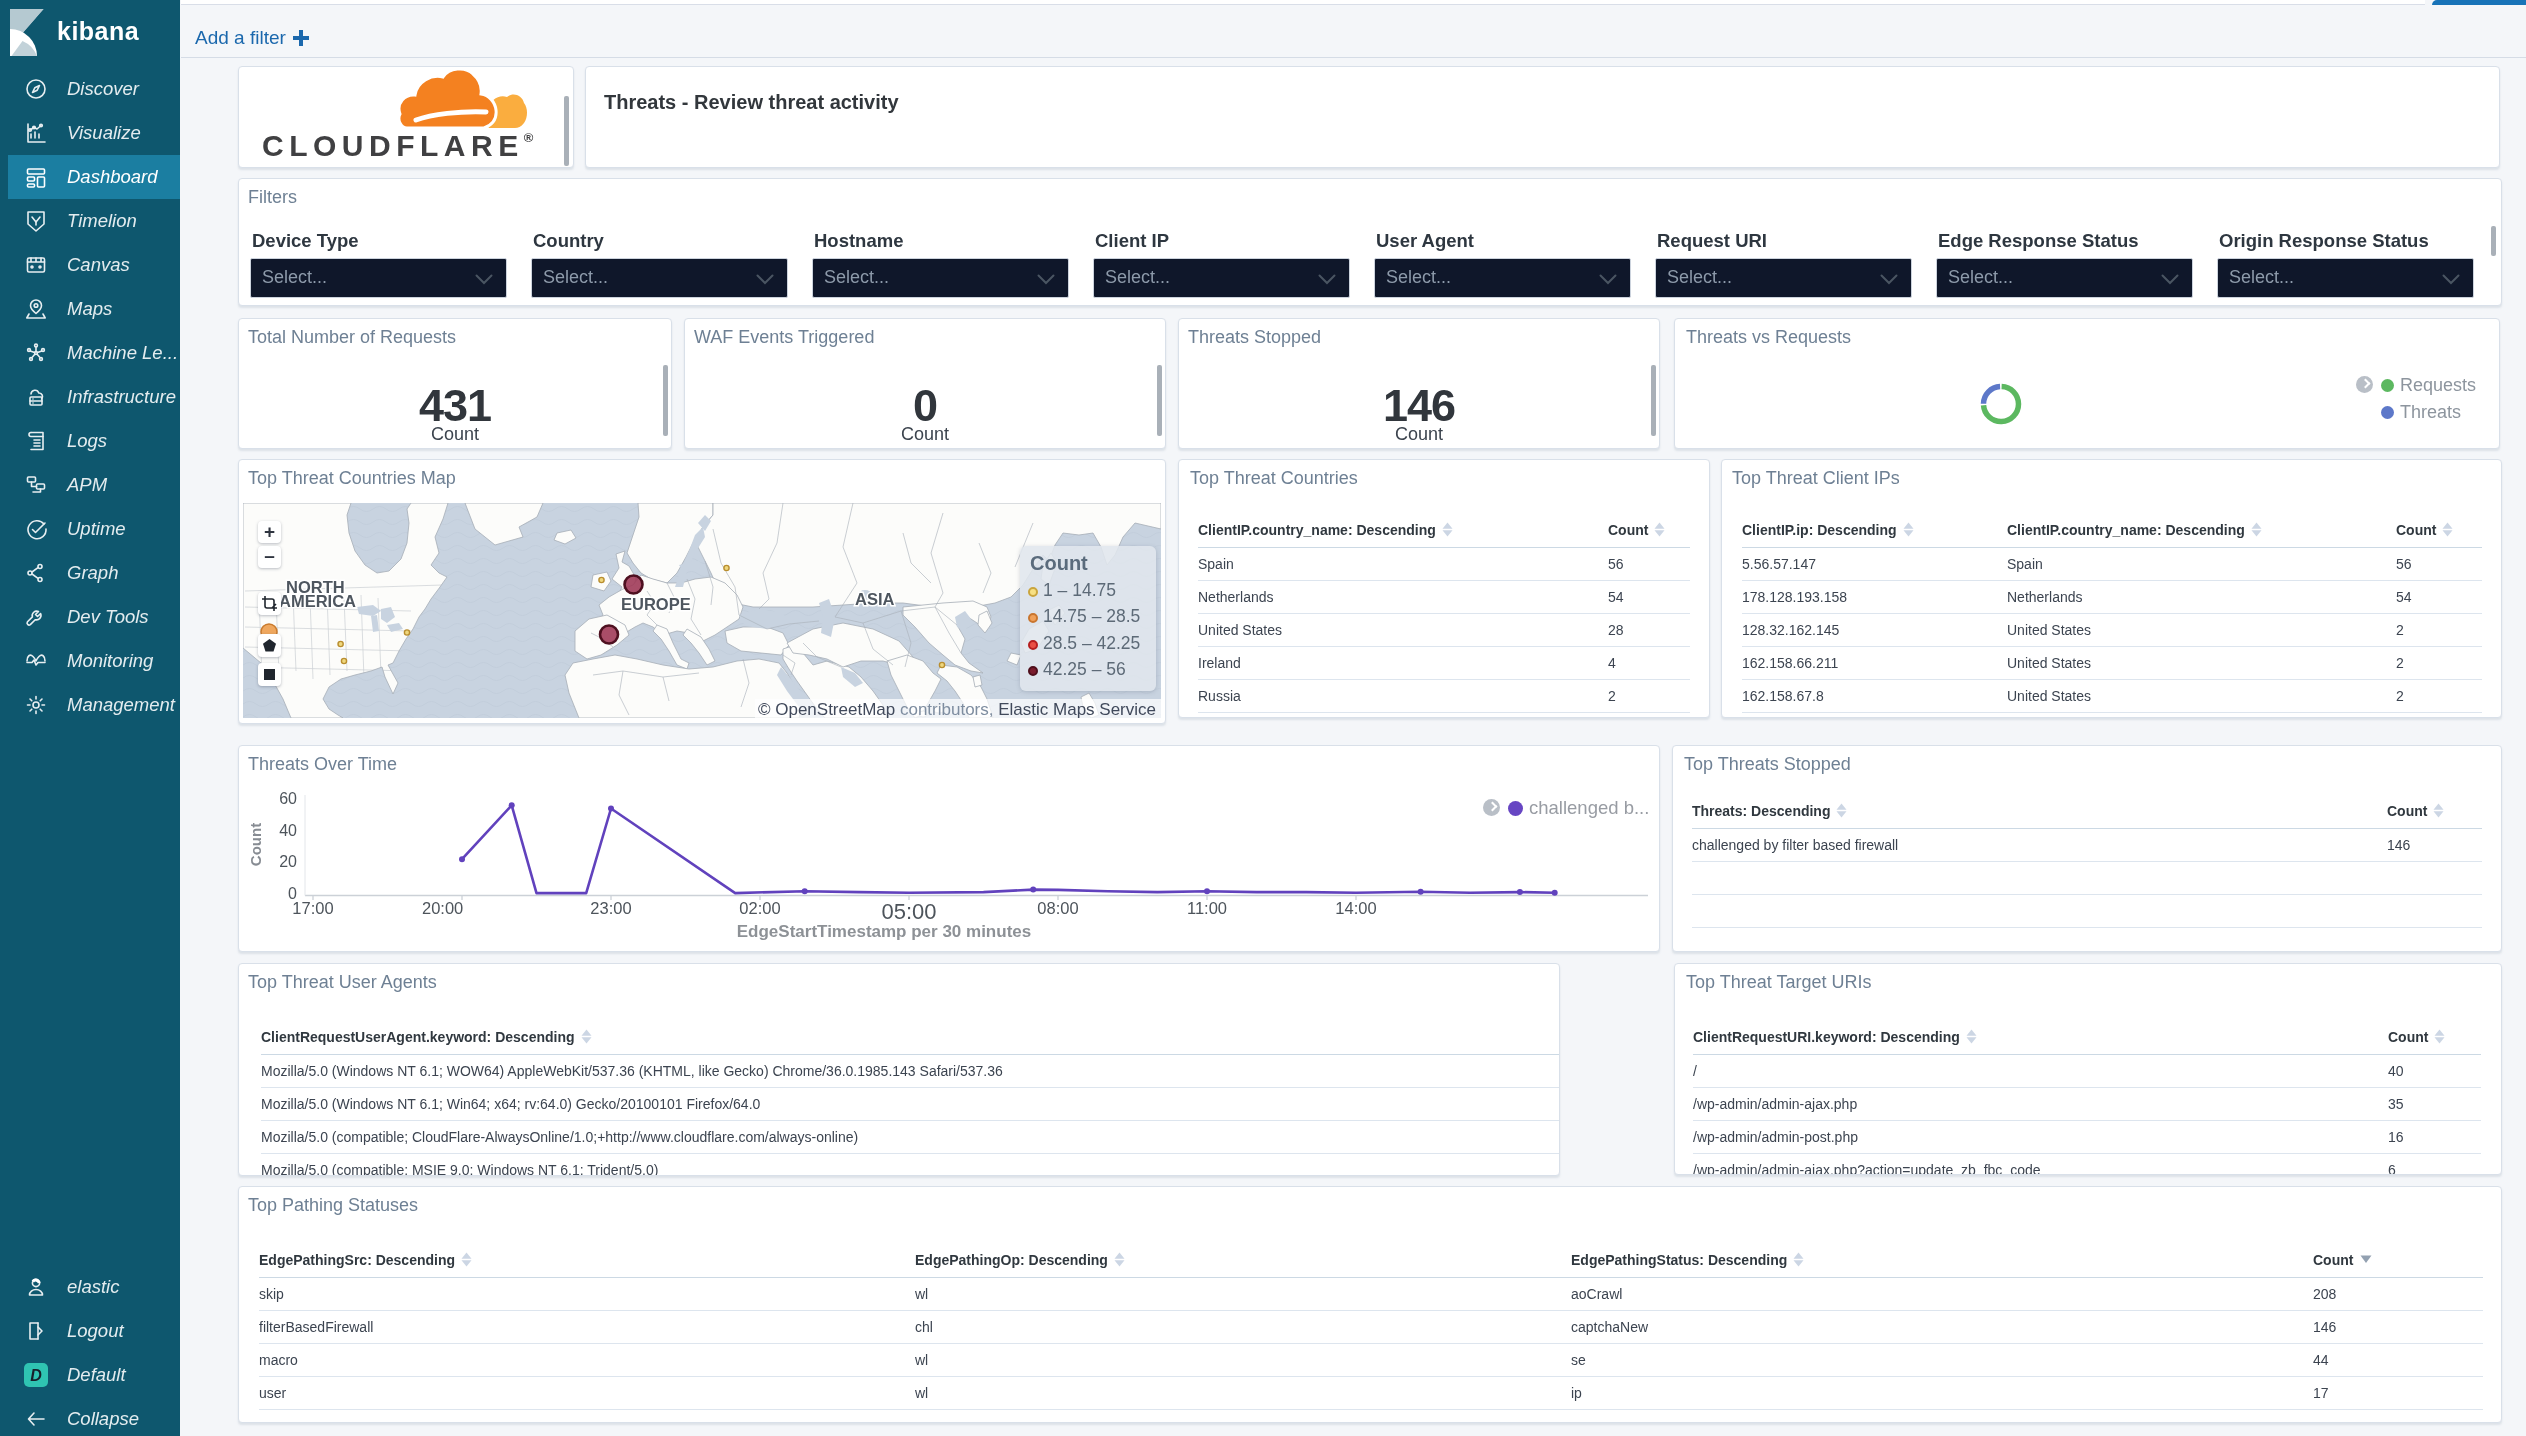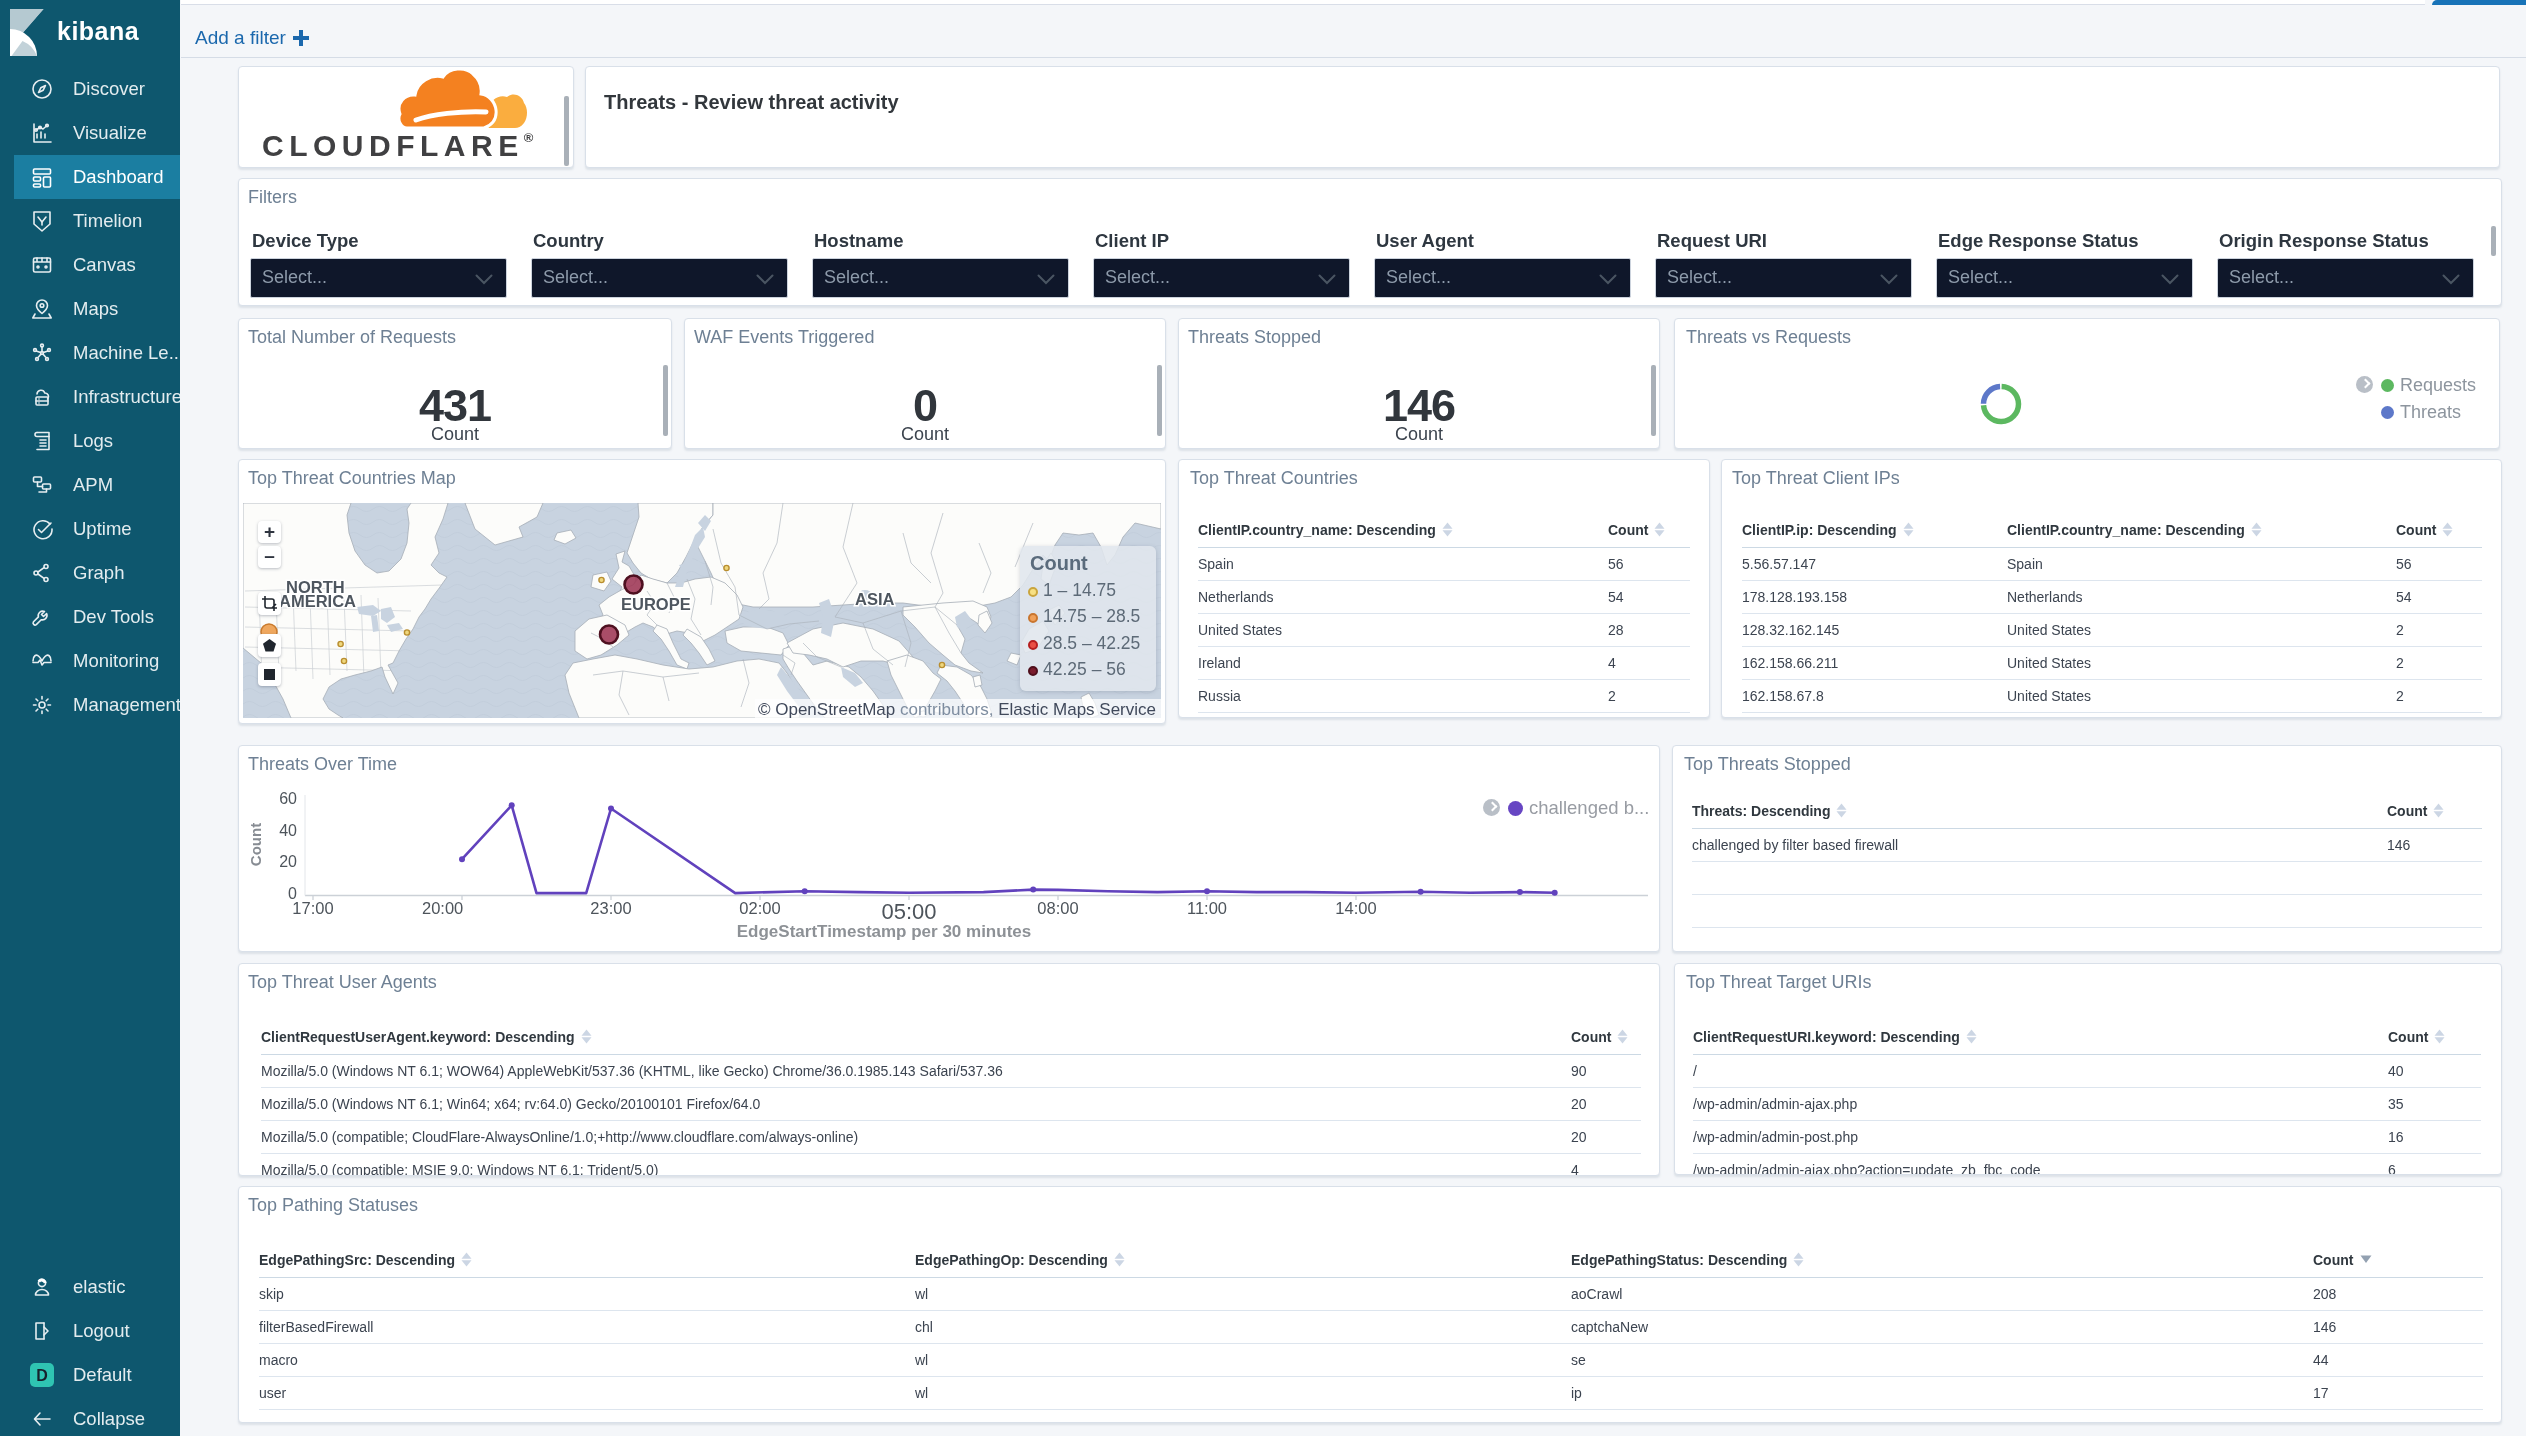--- a/index.html
+++ b/index.html
@@ -1,16 +1,16 @@
 <!DOCTYPE html>
 <html><head><meta charset="utf-8"><style>* { margin:0; padding:0; box-sizing:border-box; }
 html,body { width:2526px; height:1436px; }
 body { font-family:"Liberation Sans", sans-serif; background:#f4f6f9; position:relative; overflow:hidden; }
 #sidebar { position:absolute; left:0; top:0; width:180px; height:1436px; background:#0e576e; z-index:5; overflow:hidden; }
-.nav-item { position:absolute; left:14px; width:180px; height:44px; color:#e3ecef; font-size:18.5px; }
+.nav-item { position:absolute; left:8px; width:180px; height:44px; color:#e3ecef; font-size:18.5px;font-style:italic; }
 .nav-item.sel { background:#1b7ea1; color:#fff; }
 .nav-item .txt { position:absolute; left:59px; top:50%; transform:translateY(-50%); white-space:nowrap; }
 .nav-item svg { position:absolute; left:16px; top:50%; transform:translateY(-50%); }
 #toprow { position:absolute; left:181px; top:0; width:2244px; height:5px; background:#fff; border-bottom:1px solid #d9dee8; }
 #topbtn { position:absolute; left:2432px; top:0; width:94px; height:5px; background:#1873b8; border-radius:6px 0 0 0; }
 #filterbar { position:absolute; left:181px; top:6px; width:2345px; height:52px; background:#f4f6f9; border-bottom:1px solid #d5dce6; }
 #addfilter { position:absolute; left:195px; top:27px; font-size:19px; color:#1b68ad; }
 .panel { position:absolute; background:#fff; border:1px solid #d9e0e9; border-radius:4px; box-shadow:0 2px 2px rgba(153,166,184,0.25); }
 .ptitle { position:absolute; left:10px; top:9px; font-size:18px; color:#6e8094; white-space:nowrap; }
 .scrollthumb { position:absolute; background:#a9b0b8; width:5px; border-radius:2px; }
@@ -388,21 +388,21 @@
           <td>&nbsp;</td>
           <td></td>
         </tr>
         <tr>
           <td>&nbsp;</td>
           <td></td>
         </tr>
       </tbody>
     </table>
   </div>
-<div class="panel" style="left:238px;top:963px;width:1422px;height:213px;overflow:hidden">
+<div class="panel" style="left:238px;top:963px;width:1322px;height:213px;overflow:hidden">
     <div style="position:absolute;left:22px;top:57px;width:1380px">
       <table class="kbn">
         <colgroup>
           <col style="width:1310px">
           <col>
         </colgroup>
         <tbody>
           <tr>
             <th>ClientRequestUserAgent.keyword: Descending<svg width="11" height="15" viewBox="0 0 11 15" style="display:inline-block;vertical-align:-2px;margin-left:6px">
                 <path d="M5.5 0.5 L10.5 6.8 H0.5 Z" fill="#ccd6e4"></path>

